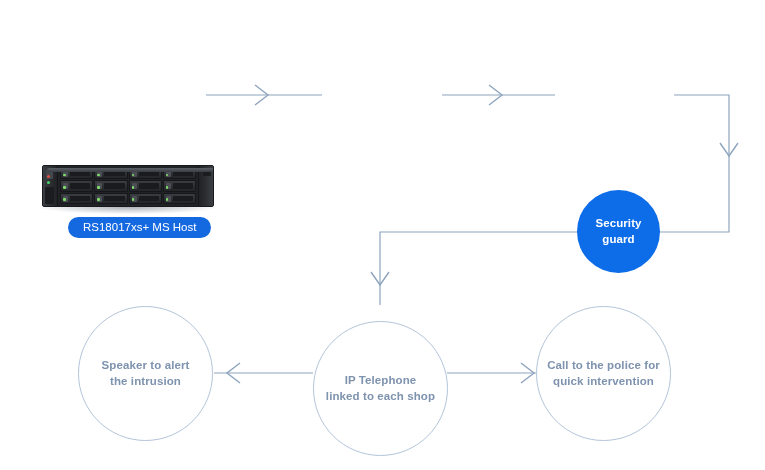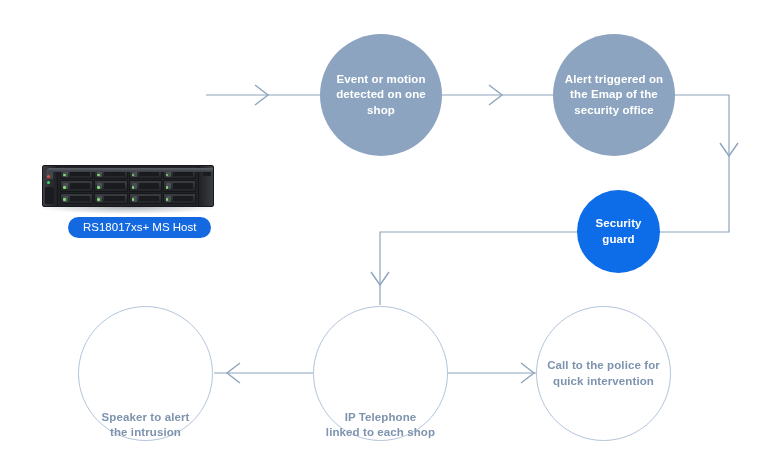--- a/index.html
+++ b/index.html
@@ -171,37 +171,31 @@
       </g>
 
       <g>
         <line x1="447" y1="373" x2="548" y2="373"></line>
         <polyline points="521,363 534,373 521,383" stroke-width="1.4"></polyline>
       </g>
     </g>
   </svg>
 
 
-  <div class="node node-filled" style="left:320px;top:34px;width:122px;height:122px;">
-    <span class="lbl">Event or motion<br>detected on one<br>shop</span>
-  </div>
-
-  <div class="node node-filled" style="left:553px;top:34px;width:122px;height:122px;">
-    <span class="lbl">Alert triggered on<br>the Emap of the<br>security office</span>
-  </div>
+
 
   <div class="node node-accent" style="left:577px;top:190px;width:83px;height:83px;">
     <span class="lbl">Security<br>guard</span>
   </div>
 
-  <div class="node node-outline" style="left:78px;top:306px;width:135px;height:135px;align-items:flex-end;">
+  <div class="node node-outline" style="left:78px;top:306px;width:135px;height:135px;">
     <span class="lbl">Speaker to alert<br>the intrusion</span>
   </div>
 
-  <div class="node node-outline" style="left:313px;top:306px;width:135px;height:135px;align-items:flex-end;">
+  <div class="node node-outline" style="left:313px;top:321px;width:135px;height:135px;">
     <span class="lbl">IP Telephone<br>linked to each shop</span>
   </div>
 
   <div class="node node-outline" style="left:536px;top:306px;width:135px;height:135px;">
     <span class="lbl">Call to the police for<br>quick intervention</span>
   </div>
 
   <div id="server">
     <div class="rack-shadow"></div>
     <div class="rack">

